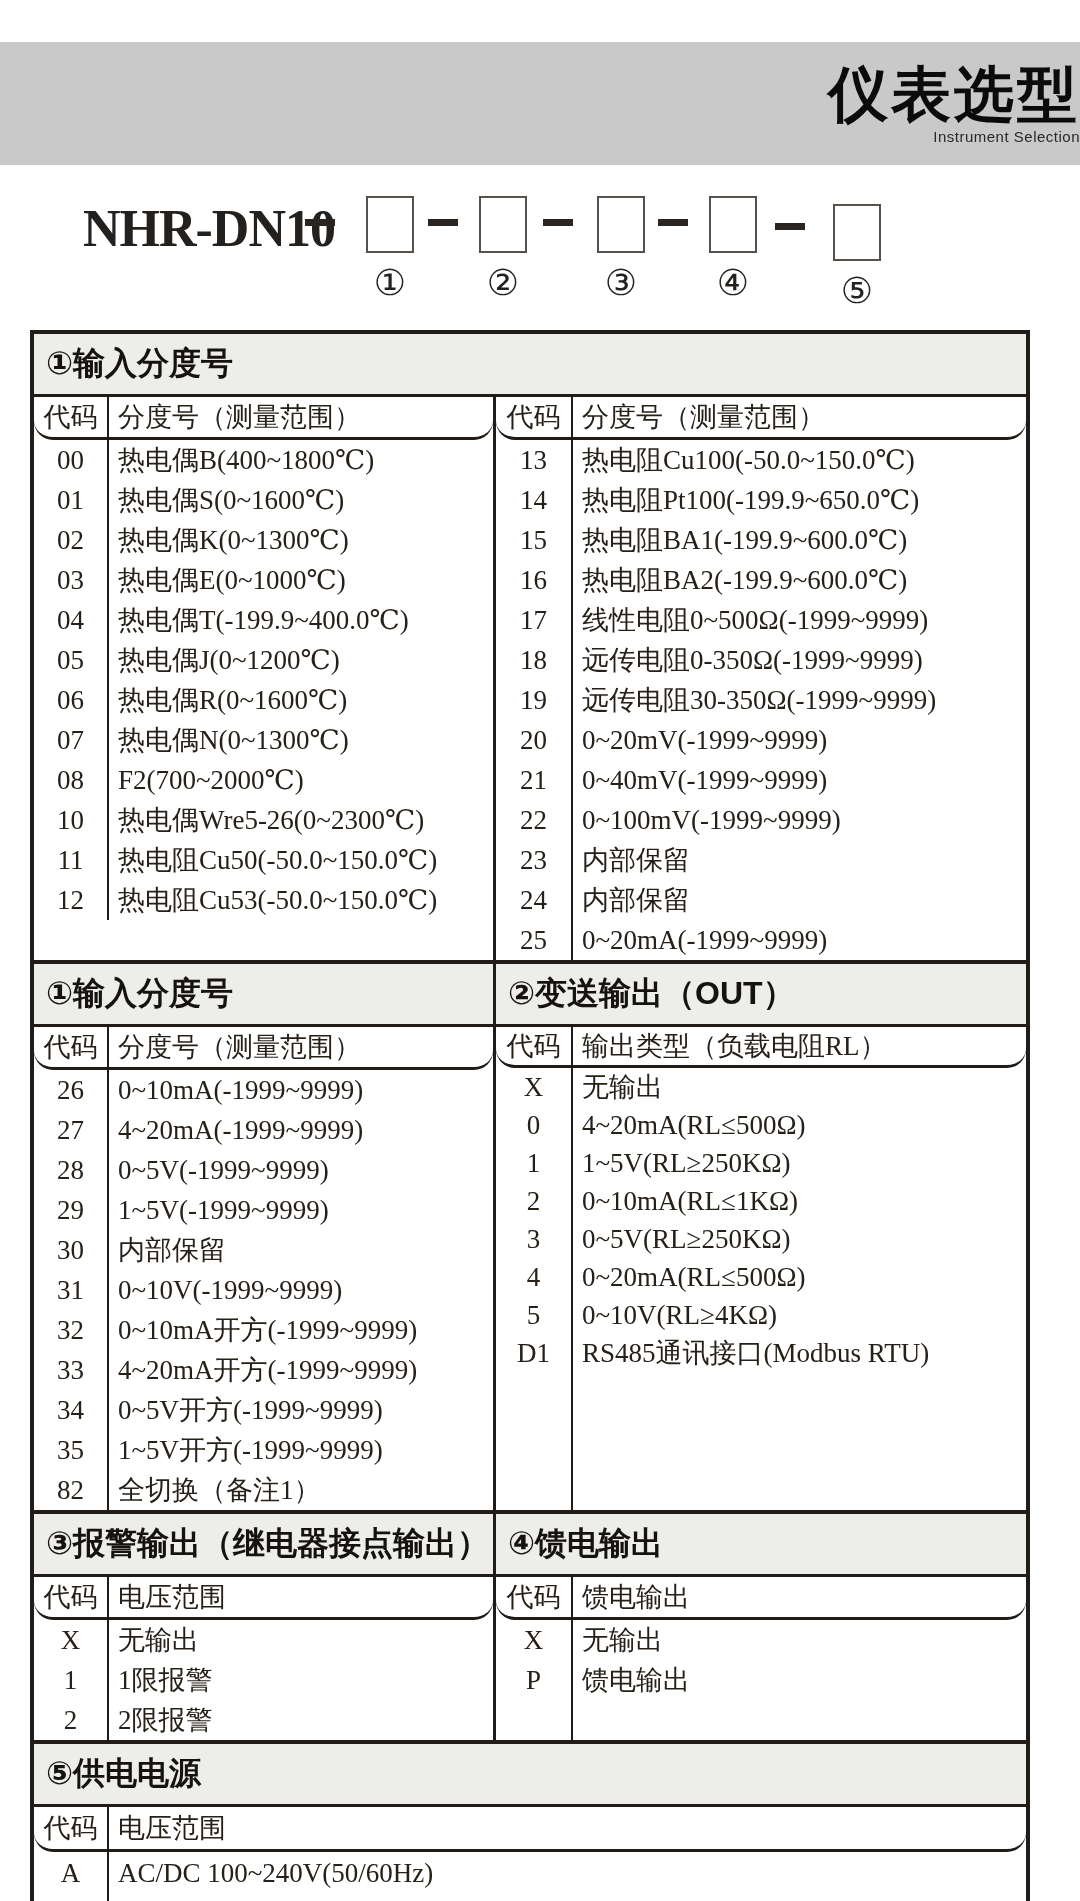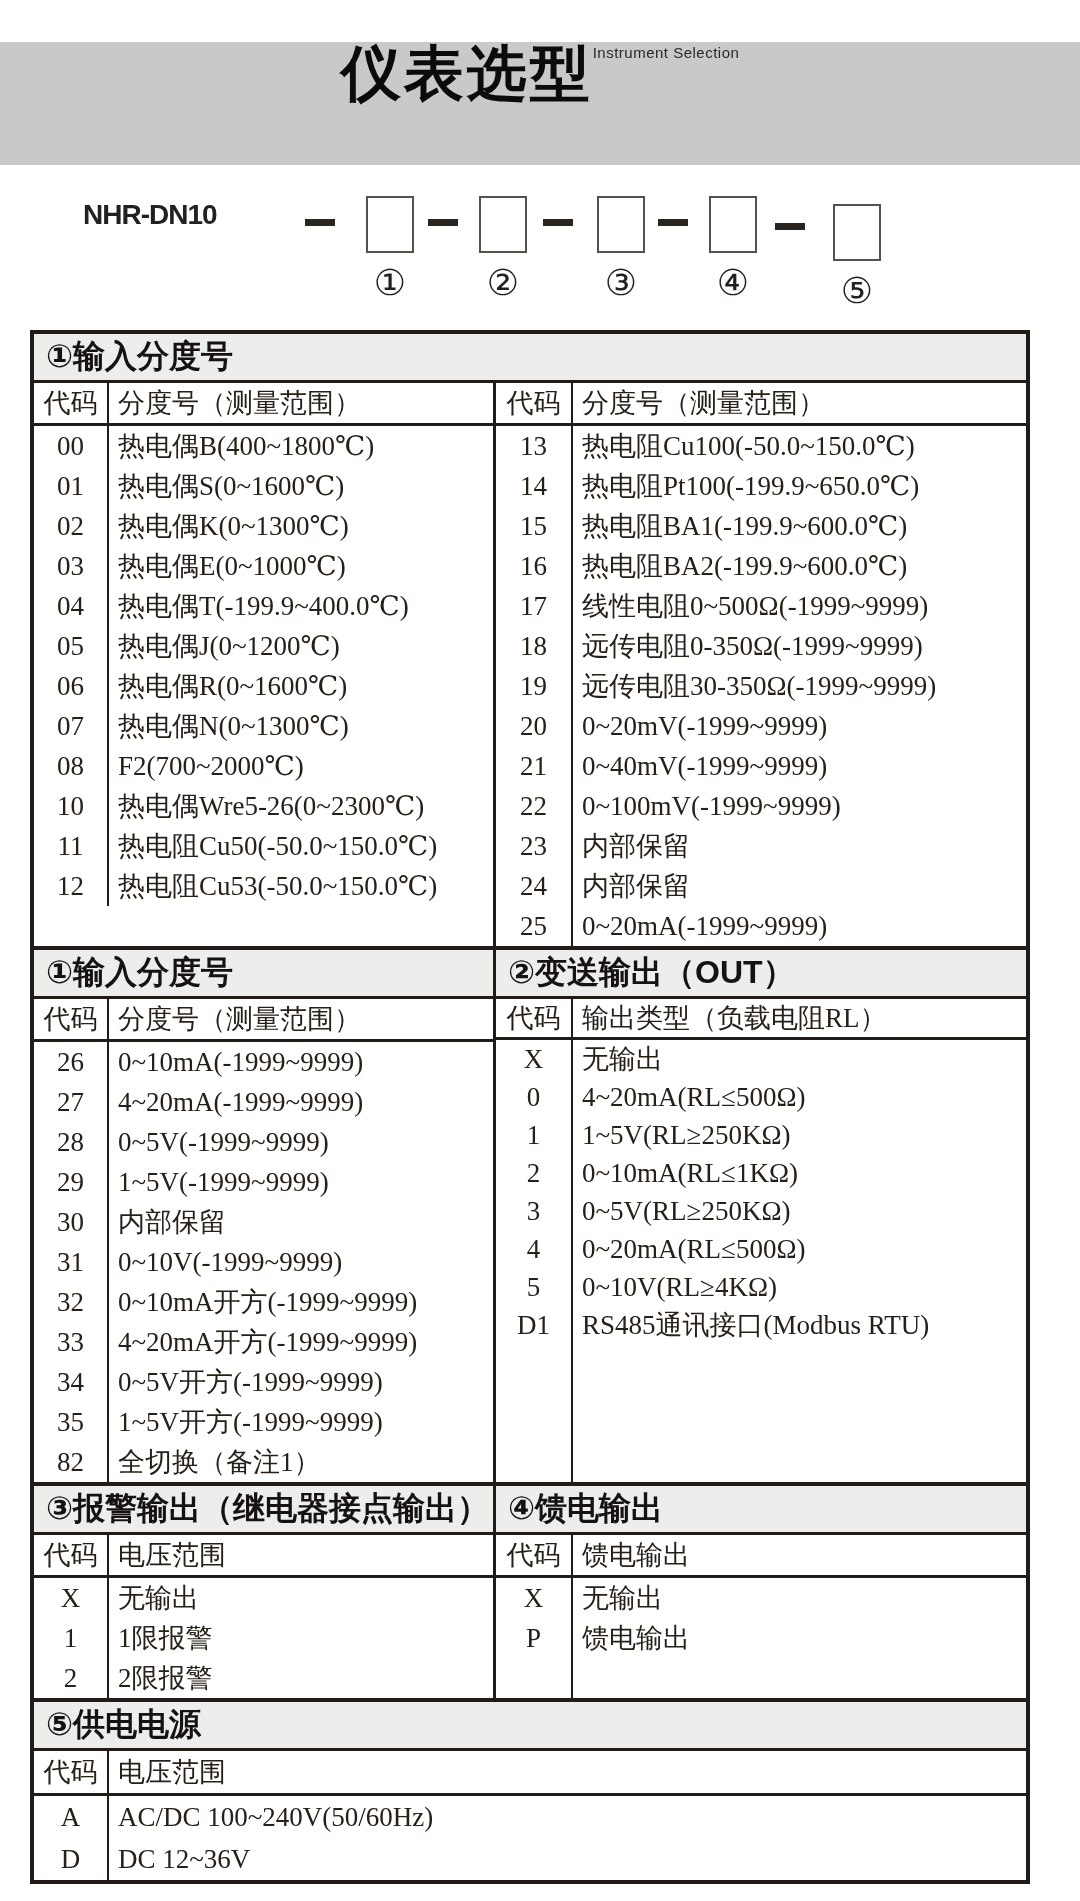--- a/index.html
+++ b/index.html
@@ -14,37 +14,37 @@
     font-family:"Liberation Serif","DejaVu Serif",serif;
     color:var(--ink);
     -webkit-font-smoothing:antialiased;
   }
   .page{position:relative;width:1080px;height:1901px;overflow:hidden;}
 
   
   .title-band{
     position:absolute;left:0;top:42px;width:1080px;height:123px;
     background:var(--band-gray);
-    display:flex;flex-direction:row;align-items:flex-start;justify-content:center;
+    display:flex;flex-direction:column;align-items:flex-end;justify-content:center;
   }
   .title{
     font-family:"Liberation Sans","DejaVu Sans",sans-serif;
     font-weight:bold;font-size:60px;line-height:1.05;color:#0d0b0a;letter-spacing:3px;
   }
   .subtitle{
     font-family:"Liberation Sans","DejaVu Sans",sans-serif;
     font-size:15px;color:#2b2825;margin-top:2px;letter-spacing:0.5px;
   }
 
   
   .model-line{position:absolute;left:0;top:165px;width:1080px;height:165px;}
   .model-prefix{
     position:absolute;left:83px;top:33px;
-    font-family:Liberation Sans, sans-serif;
-    font-weight:bold;font-size:28px;letter-spacing:-1px;color:#23201d;line-height:1.2;
+    font-family:Liberation Serif, serif;
+    font-weight:bold;font-size:52px;letter-spacing:-1px;color:#23201d;line-height:1.2;
   }
   .dash{position:absolute;top:54px;width:30px;height:7px;background:#2a2521;}
   .d1{left:305px}.d2{left:428px}.d3{left:543px}.d4{left:658px}.d5{left:775px;top:58px}
   .mbox{position:absolute;top:31px;width:48px;height:57px;background:#fff;border:2px solid #57504b;box-sizing:border-box;}
   .b1{left:366px}.b2{left:479px}.b3{left:597px}.b4{left:709px}.b5{left:833px;top:39px}
   .circ{
     position:absolute;top:96px;width:40px;text-align:center;
     font-family:"DejaVu Sans",sans-serif;font-size:36px;color:#23201d;line-height:1.2;
   }
   .n1{left:370px}.n2{left:483px}.n3{left:601px}.n4{left:713px}.n5{left:837px;top:104px}
@@ -54,31 +54,31 @@
     position:absolute;left:30px;top:330px;width:1000px;
     border:4px solid var(--line);box-sizing:border-box;background:#fff;
   }
   .section-band{
     display:flex;background:var(--sec-gray);
     border-top:4px solid var(--line);border-bottom:3px solid var(--line);
     font-family:"Liberation Sans","DejaVu Sans",sans-serif;font-weight:bold;
     font-size:32px;color:#151210;
   }
   .section-band.first{border-top:none;}
-  .band-cell{height:46px;display:flex;align-items:center;padding-left:12px;box-sizing:border-box;}
+  .band-cell{height:60px;display:flex;align-items:center;padding-left:12px;box-sizing:border-box;}
   .band-l{width:462px;border-right:3px solid var(--line);}
   .band-r{flex:1;}
   .band-full{flex:1;}
 
   .sec-body{display:flex;align-items:stretch;}
   .half-l{width:462px;border-right:3px solid var(--line);box-sizing:border-box;display:flex;flex-direction:column;}
   .half-r{flex:1;display:flex;flex-direction:column;}
 
   .row{display:flex;align-items:stretch;height:40px;flex:none;}
-  .hdr-row{height:40px;border-bottom:3px solid var(--line);font-size:27px;}
+  .hdr-row{height:40px;border-bottom:3px solid var(--line);font-size:27px;border-radius:19px;}
   .c{display:flex;align-items:center;box-sizing:border-box;font-size:27px;line-height:1;}
   .code{width:75px;border-right:2px solid var(--line);justify-content:center;text-align:center;flex:none;}
   .code-r{width:77px;}
   .desc{flex:1;padding-left:9px;white-space:nowrap;overflow:hidden;}
   .rows-tight .row{height:38px;}
   .fill{flex:1;height:auto;}
   .s5 .row{height:42px;}
   .s5 .hdr-row{height:42px;}
   .s5 .desc{}
 </style>

